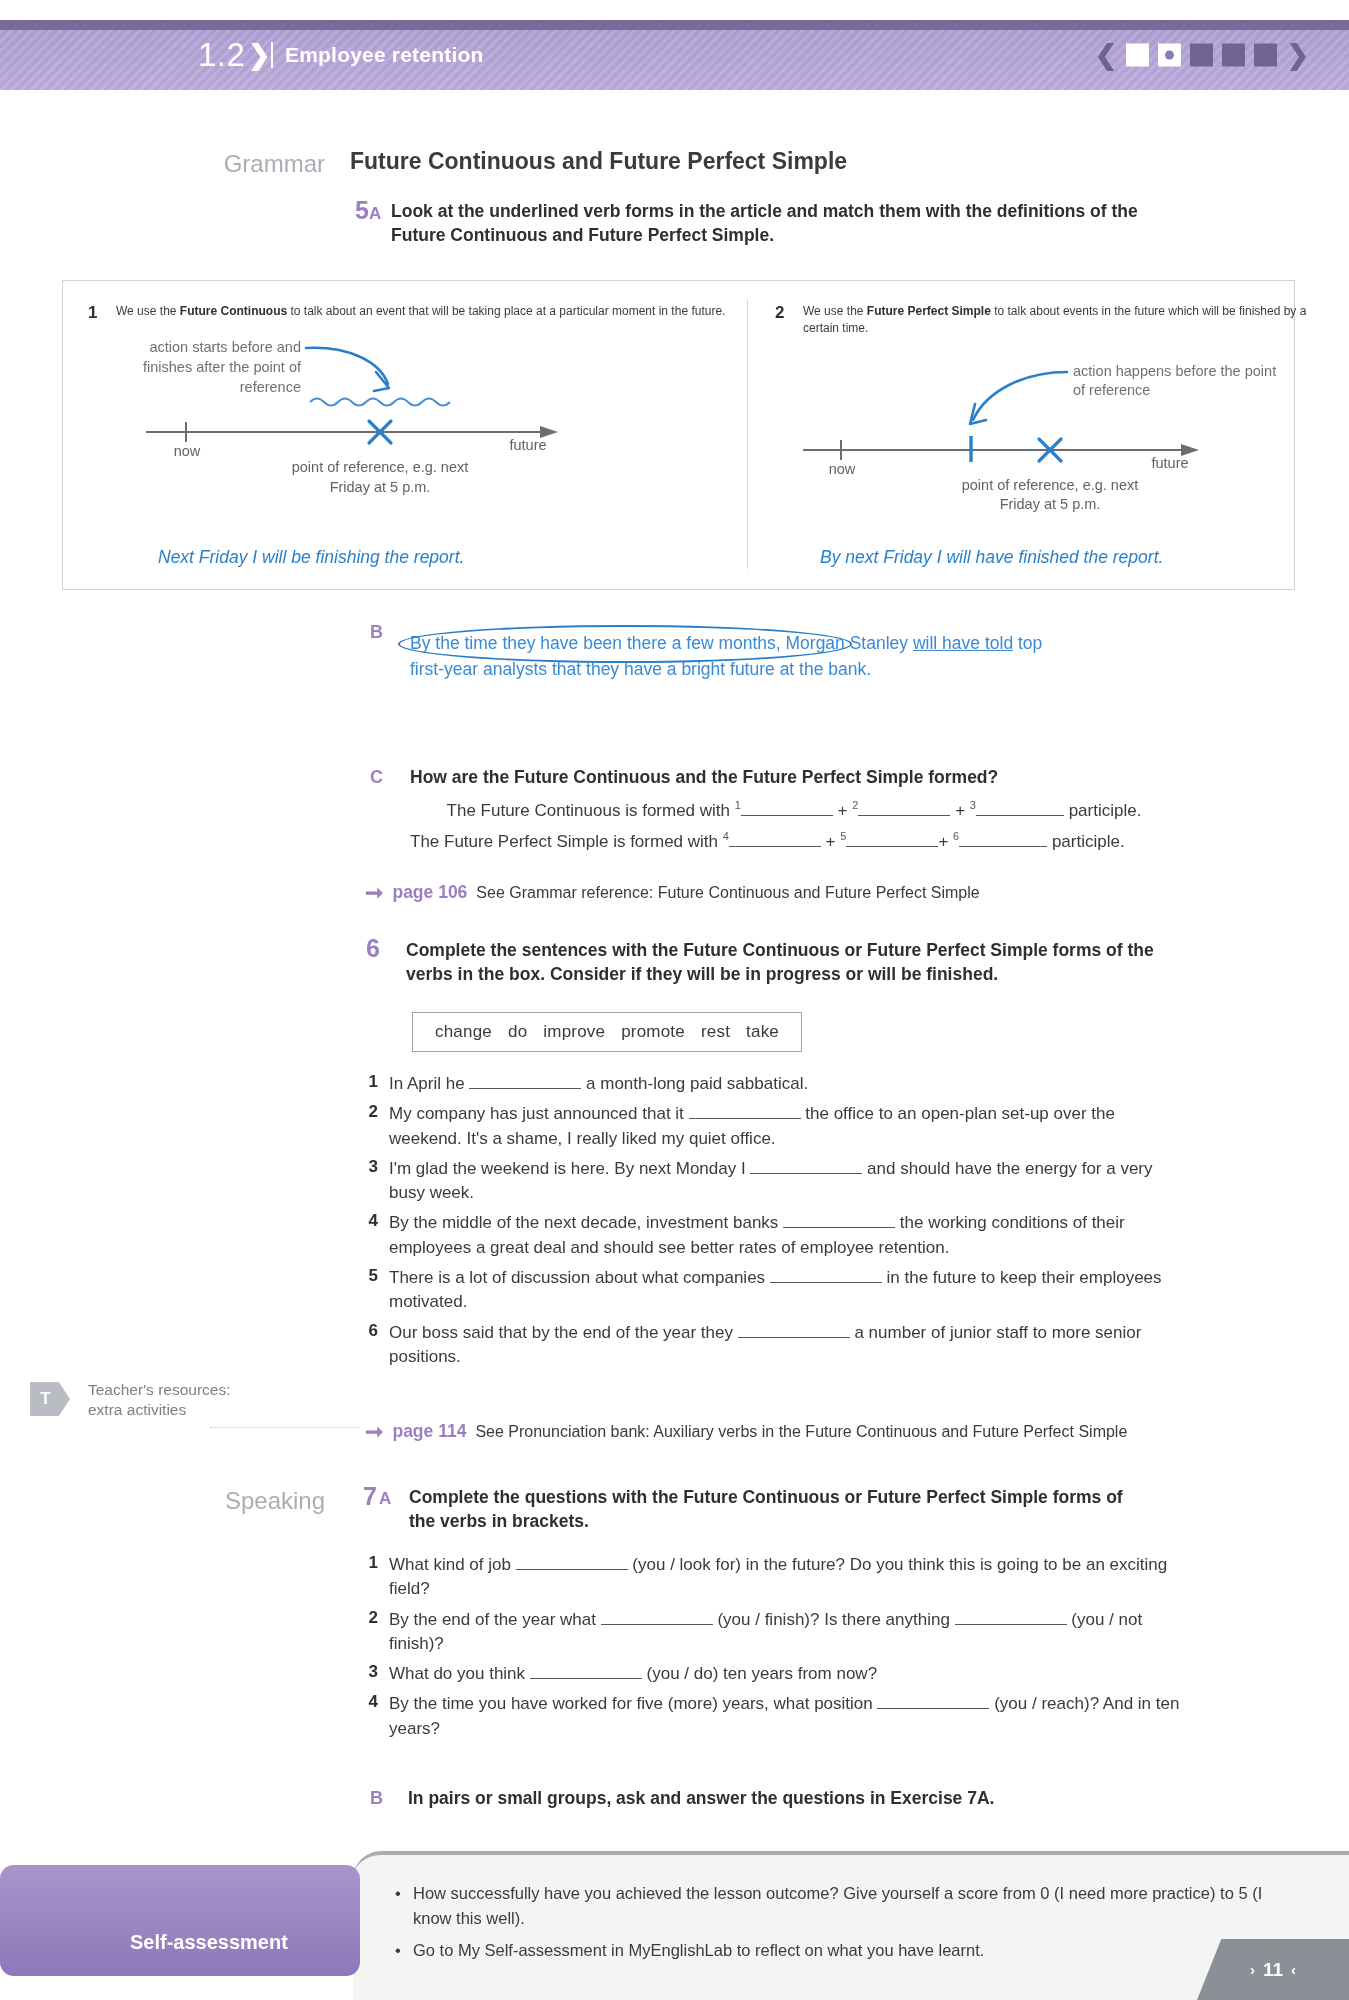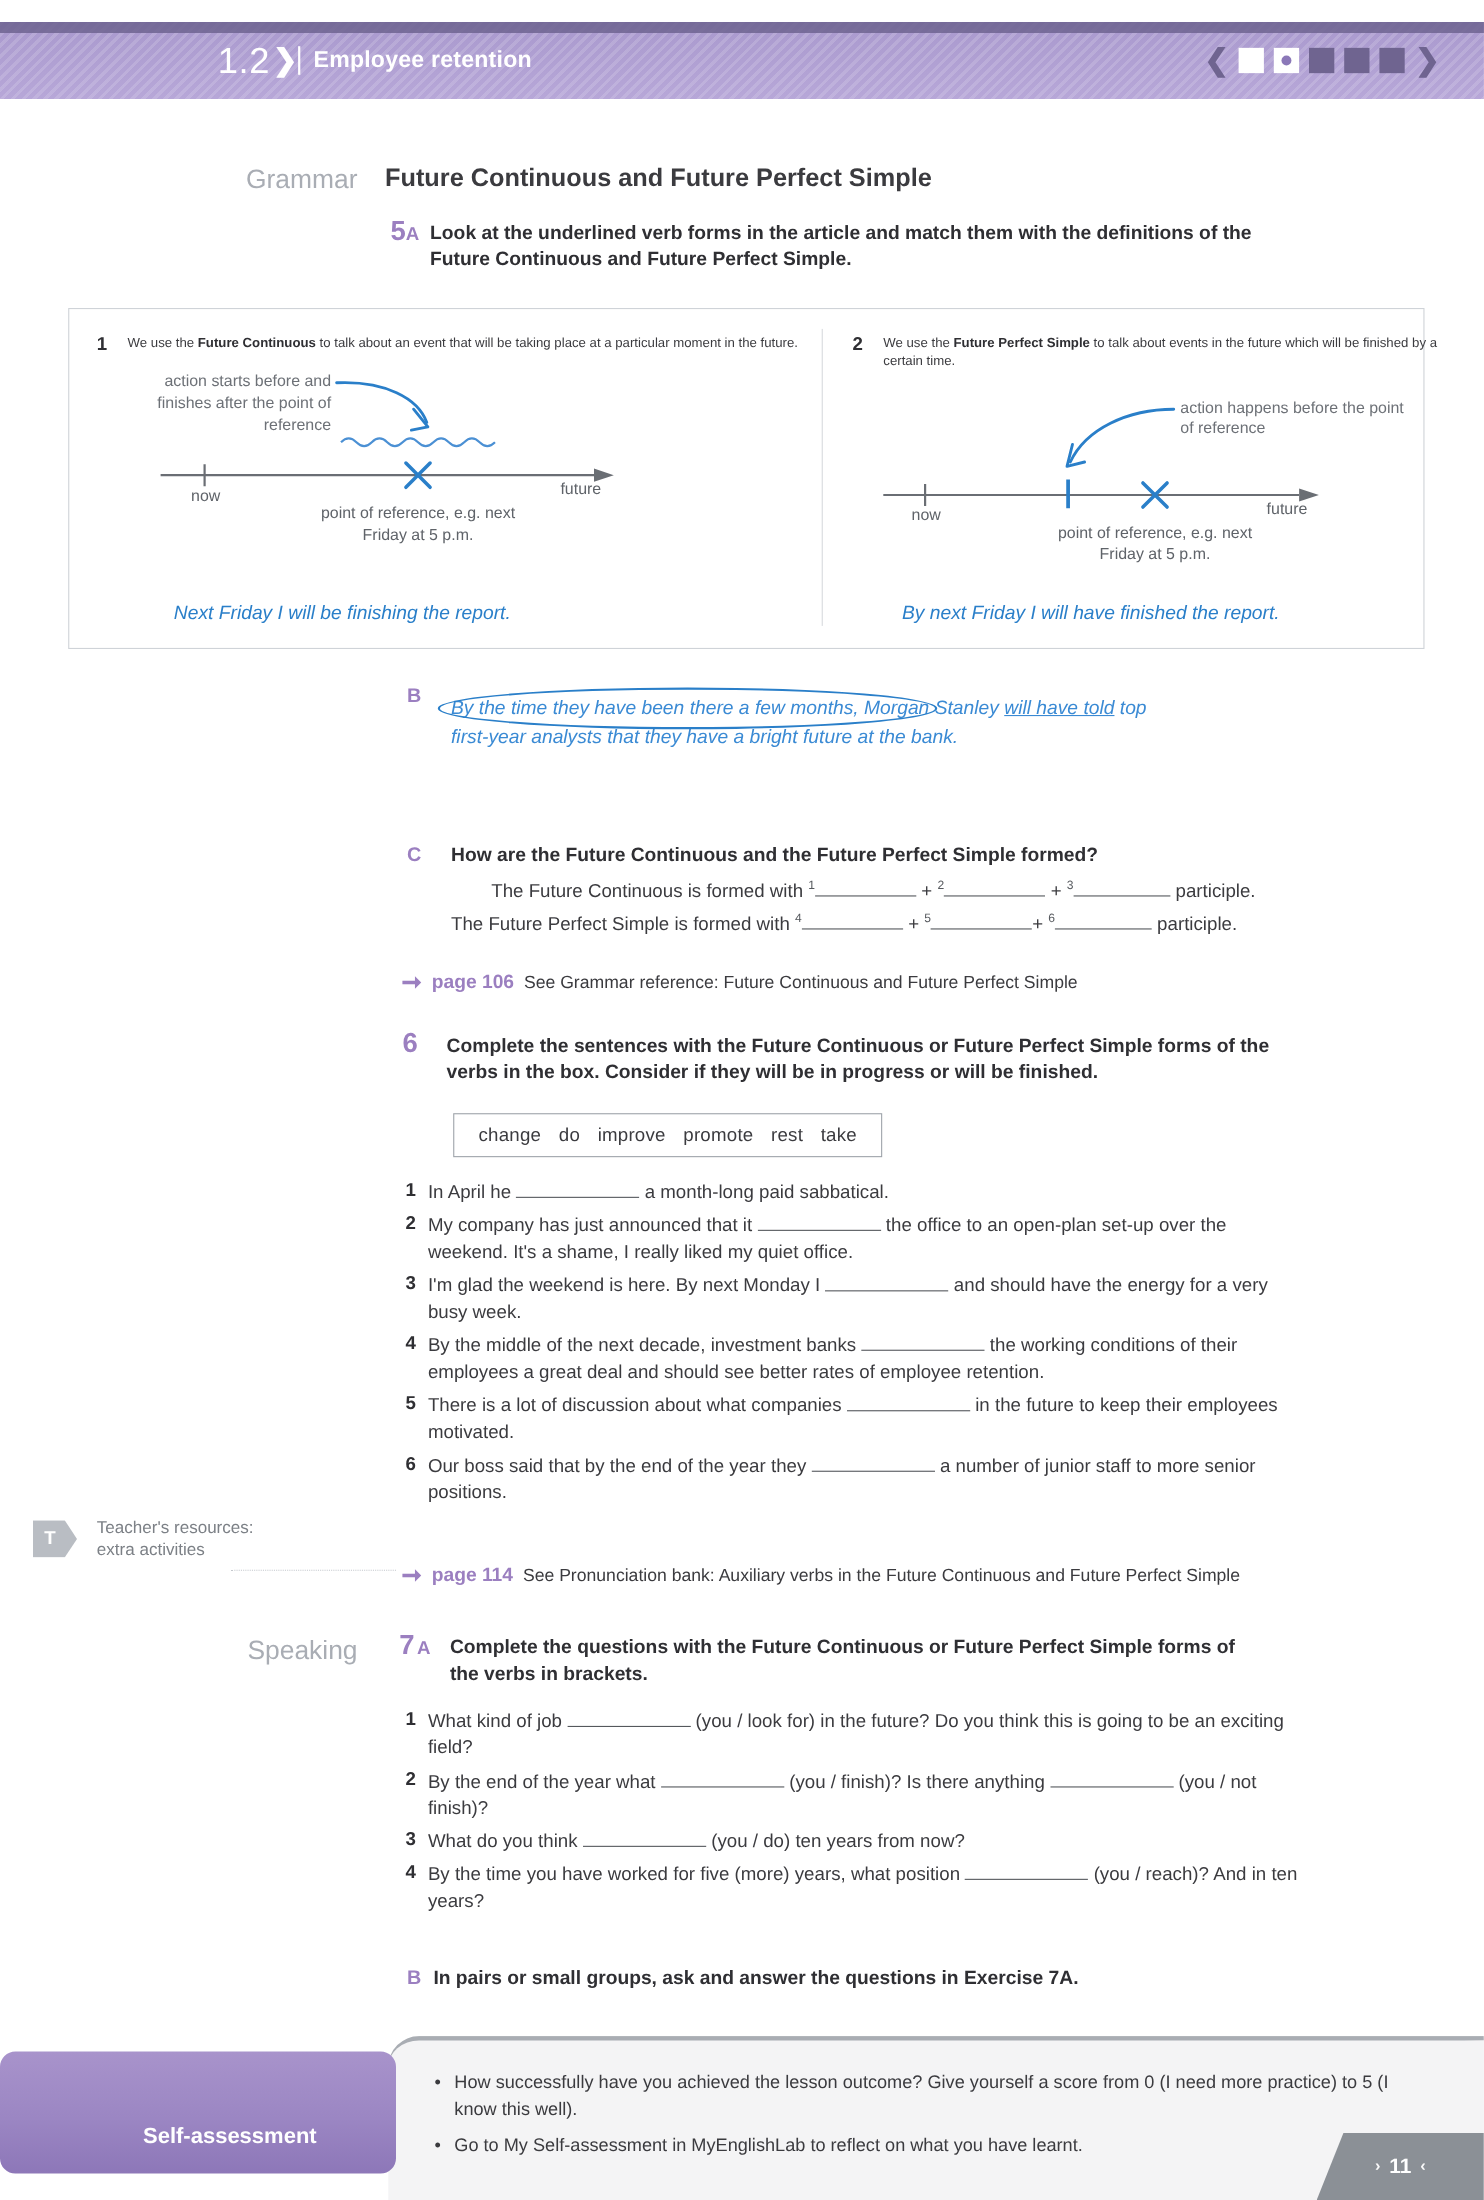--- a/index.html
+++ b/index.html
@@ -107,21 +107,21 @@
   .tl-sent{
     position:absolute; font-size:17.5px; font-style:italic; color:#2a7fc9;
   }
 
   
   .blk{ position:absolute; }
   .letter{
     position:absolute; color:#9b7fc0; font-weight:bold; font-size:18px;
   }
   .circled-line{
-    position:absolute; font-style:italic; color:#3a8ad4; font-size:17.5px; line-height:1.5;
+    position:absolute; color:#3a8ad4; font-size:17.5px; line-height:1.5;
   }
   .circle-ellipse{
     position:absolute; border:2px solid #2a7fc9; border-radius:50%/50%;
     pointer-events:none;
   }
   .uline{ text-decoration:underline; }
 
   .gap{
     display:inline-block; border-bottom:1px solid #55585d;
     height:14px; vertical-align:baseline;
@@ -399,21 +399,21 @@
     <div class="t"><span>What do you think </span><span class="gap" style="width:112px;"></span><span> (you / do) ten years from now?</span></div>
   </div>
   <div class="nrow">
     <div class="n">4</div>
     <div class="t"><span>By the time you have worked for five (more) years, what position </span><span class="gap" style="width:112px;"></span><span> (you / reach)? And in ten years?</span></div>
   </div>
 </div>
 
 <div class="blk" style="left:388px; top:1786px; width:790px;">
   <span class="letter" style="left:-18px; top:2px;">B</span>
-  <div class="bold-instr" style="margin-left:6px;">In pairs or small groups, ask and answer the questions in Exercise 7A.</div>
+  <div class="bold-instr" style="margin-left:20px;">In pairs or small groups, ask and answer the questions in Exercise 7A.</div>
 </div>
 
 <div class="footer-wrap">
   <div class="sa-panel">
     <div class="sa-list">
       <div class="sa-li">
         <span class="bul">•</span>
         <span>How successfully have you achieved the lesson outcome? Give yourself a score from 0 (I need more practice) to 5 (I know this well).</span>
       </div>
       <div class="sa-li">

